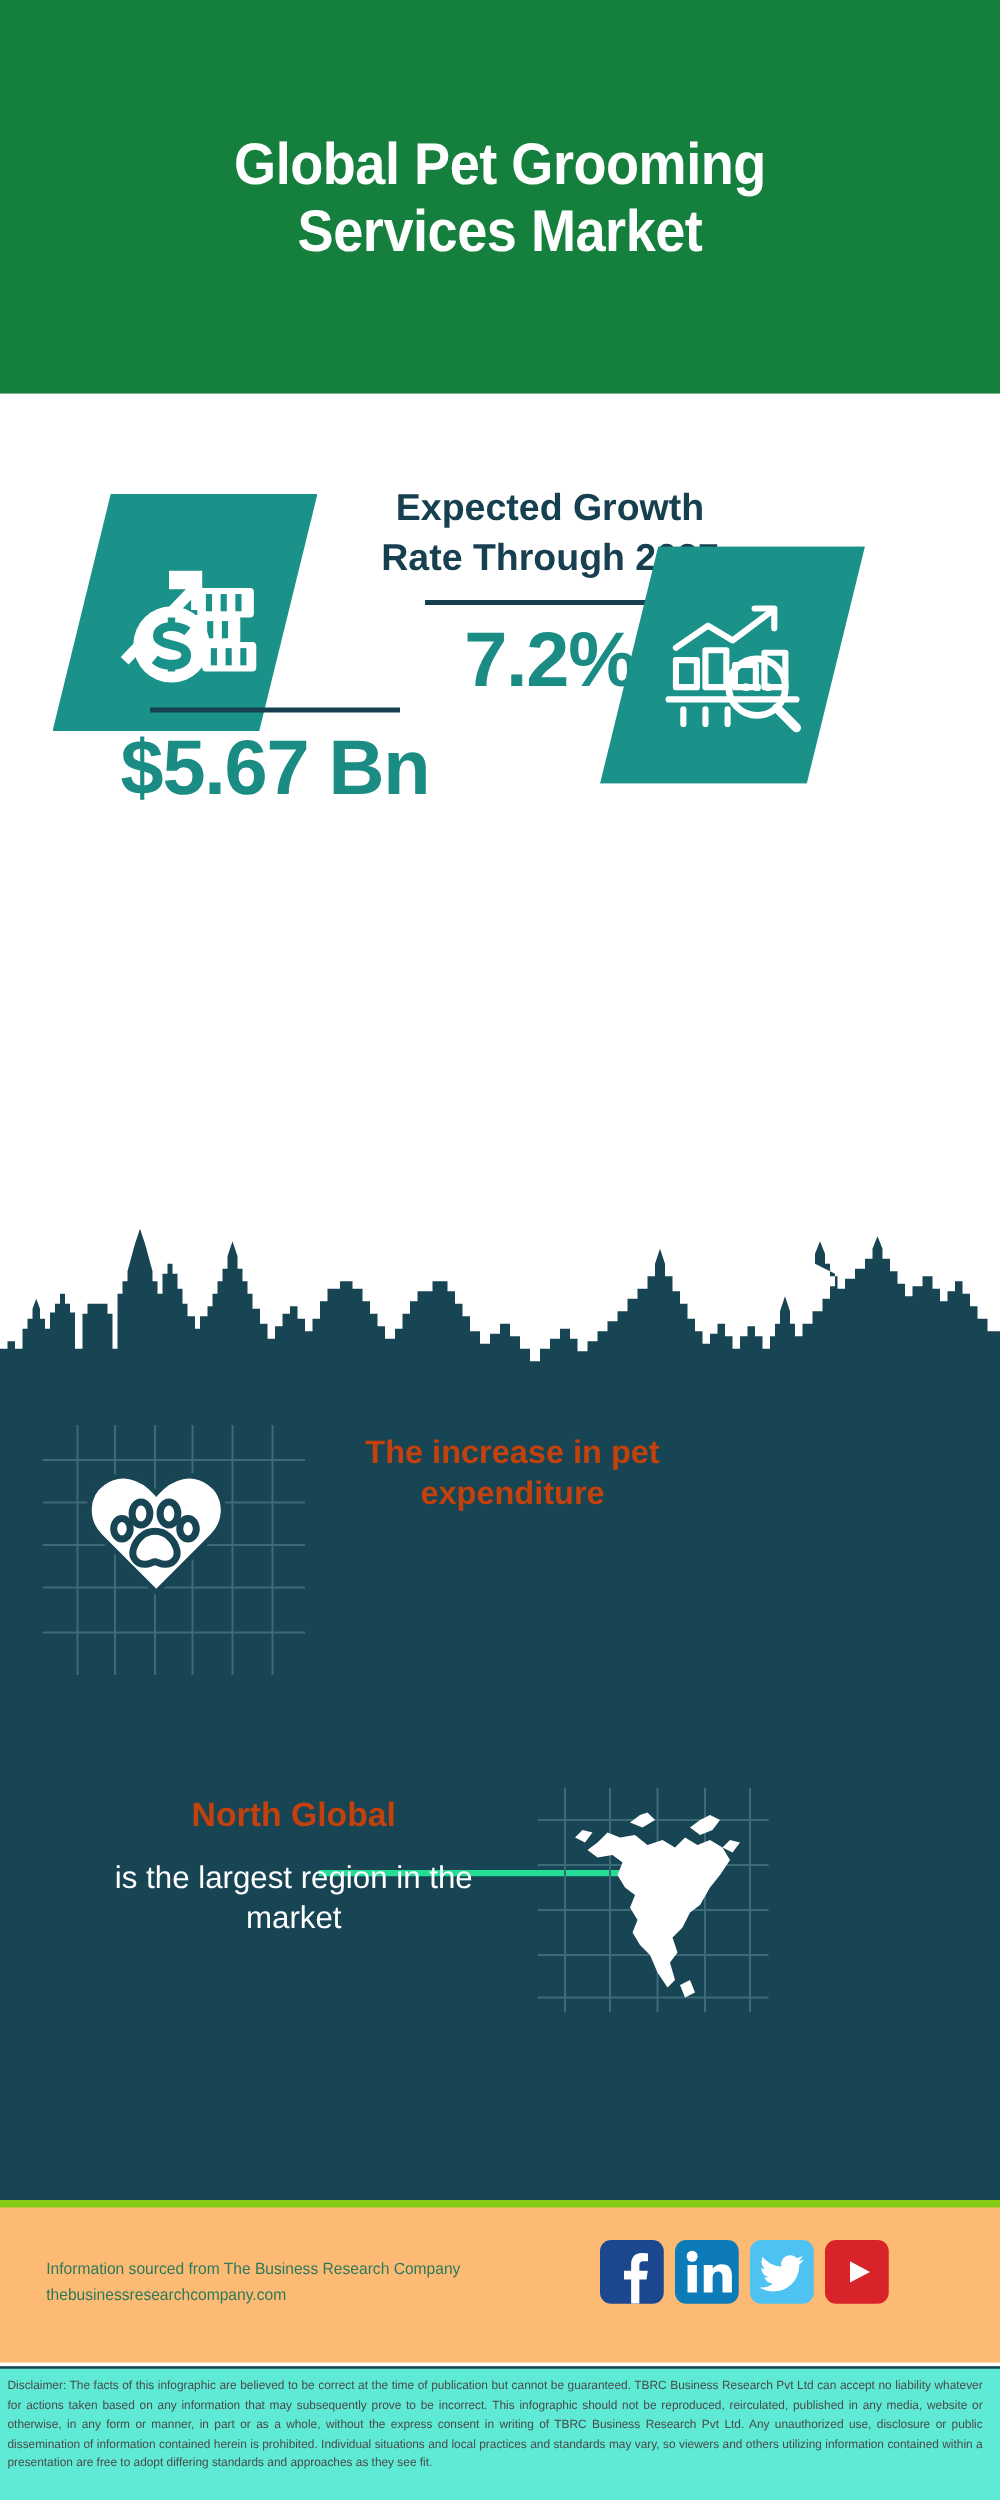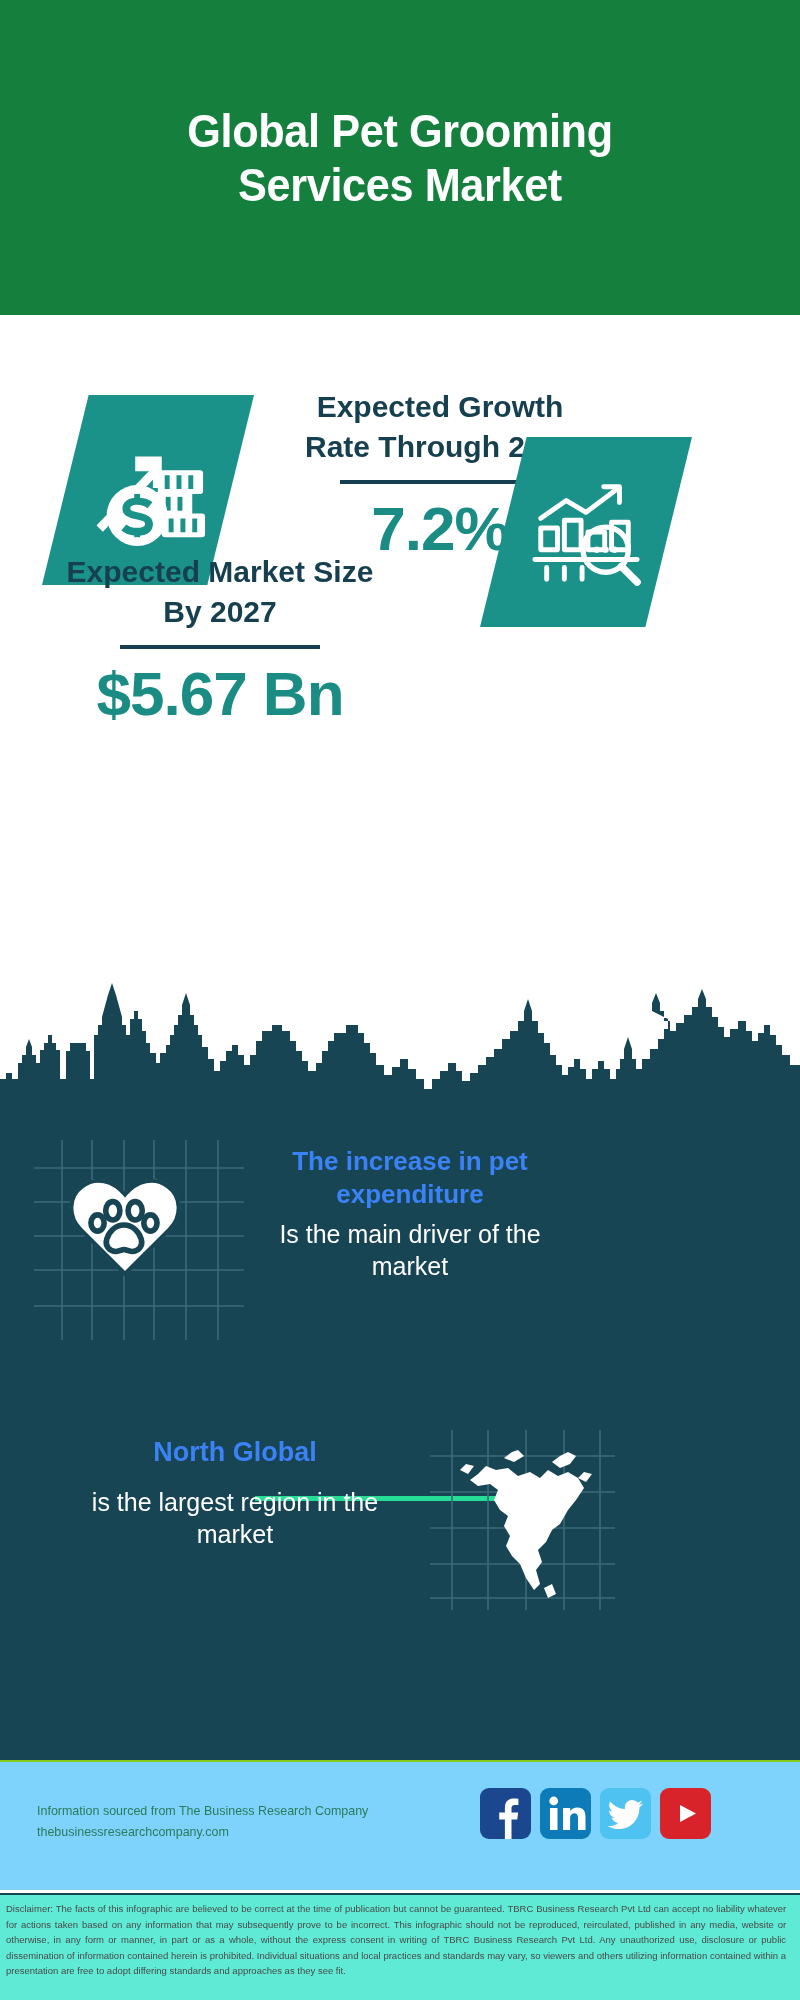--- a/index.html
+++ b/index.html
@@ -65,37 +65,37 @@
   .skyline {
     position:absolute; left:0; top:975px; width:800px; height:130px;
   }
   .skyline svg { display:block; width:800px; height:130px; }
 
   .gridbg { position:absolute; }
   .gridbg svg { display:block; }
 
   .dark-row { position:absolute; }
   .dark-accent {
-    color:#3b82f6; font-weight:bold; font-size:26px; line-height:1.28;
+    color:#c2410c; font-weight:bold; font-size:26px; line-height:1.28;
     text-align:center;
   }
   .dark-sub {
     color:#ffffff; font-weight:normal; font-size:25px; line-height:1.3;
     text-align:center;
   }
   .green-div {
     position:absolute; left:255px; top:1496px; width:255px; height:5px;
     background:#25dd94;
   }
 
   
   .footer {
     position:absolute; left:0; top:1760px; width:800px; height:130px;
-    background:#7dd3fc;
-    border-top:2px solid #84cc16;
+    background:#fdba74;
+    border-top:6px solid #84cc16;
   }
   .footer-inner { position:absolute; left:0; top:18px; width:800px; height:100px; }
   .src-text {
     position:absolute; left:37px; top:20px; width:430px;
     color:#2b7a5a; font-size:13px; line-height:1.65;
     transform:scaleX(0.96); transform-origin:left center;
   }
   .socials { position:absolute; left:480px; top:8px; display:flex; gap:9px; }
   .social { width:51px; height:51px; border-radius:9px; position:relative; }
   .social svg { position:absolute; left:0; top:0; width:51px; height:51px; }
@@ -183,21 +183,20 @@
         <g fill="#ffffff">
           <circle cx="71" cy="78" r="3.2"></circle>
           <circle cx="80" cy="78" r="3.2"></circle>
           <circle cx="89" cy="78" r="3.2"></circle>
         </g>
       </svg>
     </div>
   </div>
 
   <div class="stat-text" id="b2text">
-    <div class="stat-heading">Expected Market Size By 2027</div>
     <div class="rule"></div>
     <div class="stat-value">$5.67 Bn</div>
   </div>
 </div>
 
 <div class="dark"></div>
 
 <div class="skyline">
   <svg viewBox="0 0 800 130" preserveAspectRatio="none">
     <path fill="#174553" d="M0 130 V104 H6 V98 H12 V104 H18 V88 H22 V80 H26 V72 L29 64 L32 72 V80 H36 V88 H40 V75 H44 V68 H48 V60 H52 V68 H56 V75 H60 V104 H66 V76 H70 V68 H86 V76 H90 V104 H94 V60 H98 V50 H102 V42 L108 20 L112 8 L116 20 L122 42 V50 H126 V60 H130 V44 H134 V36 H138 V44 H142 V56 H146 V68 H150 V78 H156 V88 H160 V78 H166 V70 H170 V60 H174 V50 H178 V40 H182 V30 L186 18 L190 30 V40 H194 V50 H198 V60 H202 V72 H208 V84 H214 V96 H220 V86 H226 V76 H232 V70 H238 V80 H244 V90 H250 V80 H256 V66 H262 V56 H272 V50 H282 V56 H290 V66 H296 V76 H302 V86 H308 V96 H316 V88 H322 V76 H328 V66 H334 V58 H346 V50 H358 V58 H364 V68 H370 V78 H376 V90 H384 V100 H392 V92 H400 V84 H408 V94 H416 V104 H424 V114 H432 V104 H440 V96 H448 V88 H456 V96 H462 V106 H470 V98 H478 V90 H486 V82 H494 V74 H502 V64 H510 V56 H518 V46 H524 V36 L528 24 L532 36 V46 H538 V58 H544 V68 H550 V80 H556 V90 H562 V100 H568 V92 H574 V84 H580 V94 H586 V104 H592 V94 H598 V86 H604 V94 H610 V104 H616 V94 H620 V84 H624 V74 L628 62 L632 74 V84 H636 V94 H642 V84 H650 V74 H658 V64 H664 V54 H668 V44 L652 36 V28 L656 18 L660 28 V36 H664 V46 H670 V56 H676 V48 H684 V40 H692 V32 H698 V24 L702 14 L706 24 V32 H712 V42 H718 V52 H724 V62 H730 V54 H738 V46 H746 V56 H752 V66 H758 V58 H764 V50 H770 V60 H776 V70 H782 V80 H790 V90 H800 V130 Z"></path>
@@ -223,21 +222,20 @@
         <ellipse cx="33" cy="60" rx="6.5" ry="8"></ellipse>
         <ellipse cx="85" cy="60" rx="6.5" ry="8"></ellipse>
         <path d="M59 62 c-9 0 -15 7 -17 14 c-2 7 3 12 9 12 c4 0 6 -2 8 -2 c2 0 4 2 8 2 c6 0 11 -5 9 -12 c-2 -7 -8 -14 -17 -14 z"></path>
       </g>
     </svg>
   </div>
 </div>
 
 <div class="dark-row" style="left:245px; top:1145px; width:330px;">
   <div class="dark-accent">The increase in pet expenditure</div>
-  <div class="dark-sub" style="margin-top:6px;">Is the main driver of the market</div>
 </div>
 
 <div class="green-div"></div>
 
 <div class="dark-row" style="left:70px; top:1435px; width:330px;">
   <div class="dark-accent" style="font-size:27px;">North Global</div>
   <div class="dark-sub" style="margin-top:16px;">is the largest region in the market</div>
 </div>
 
 <div class="dark-row" style="left:430px; top:1430px; width:185px; height:180px;">

